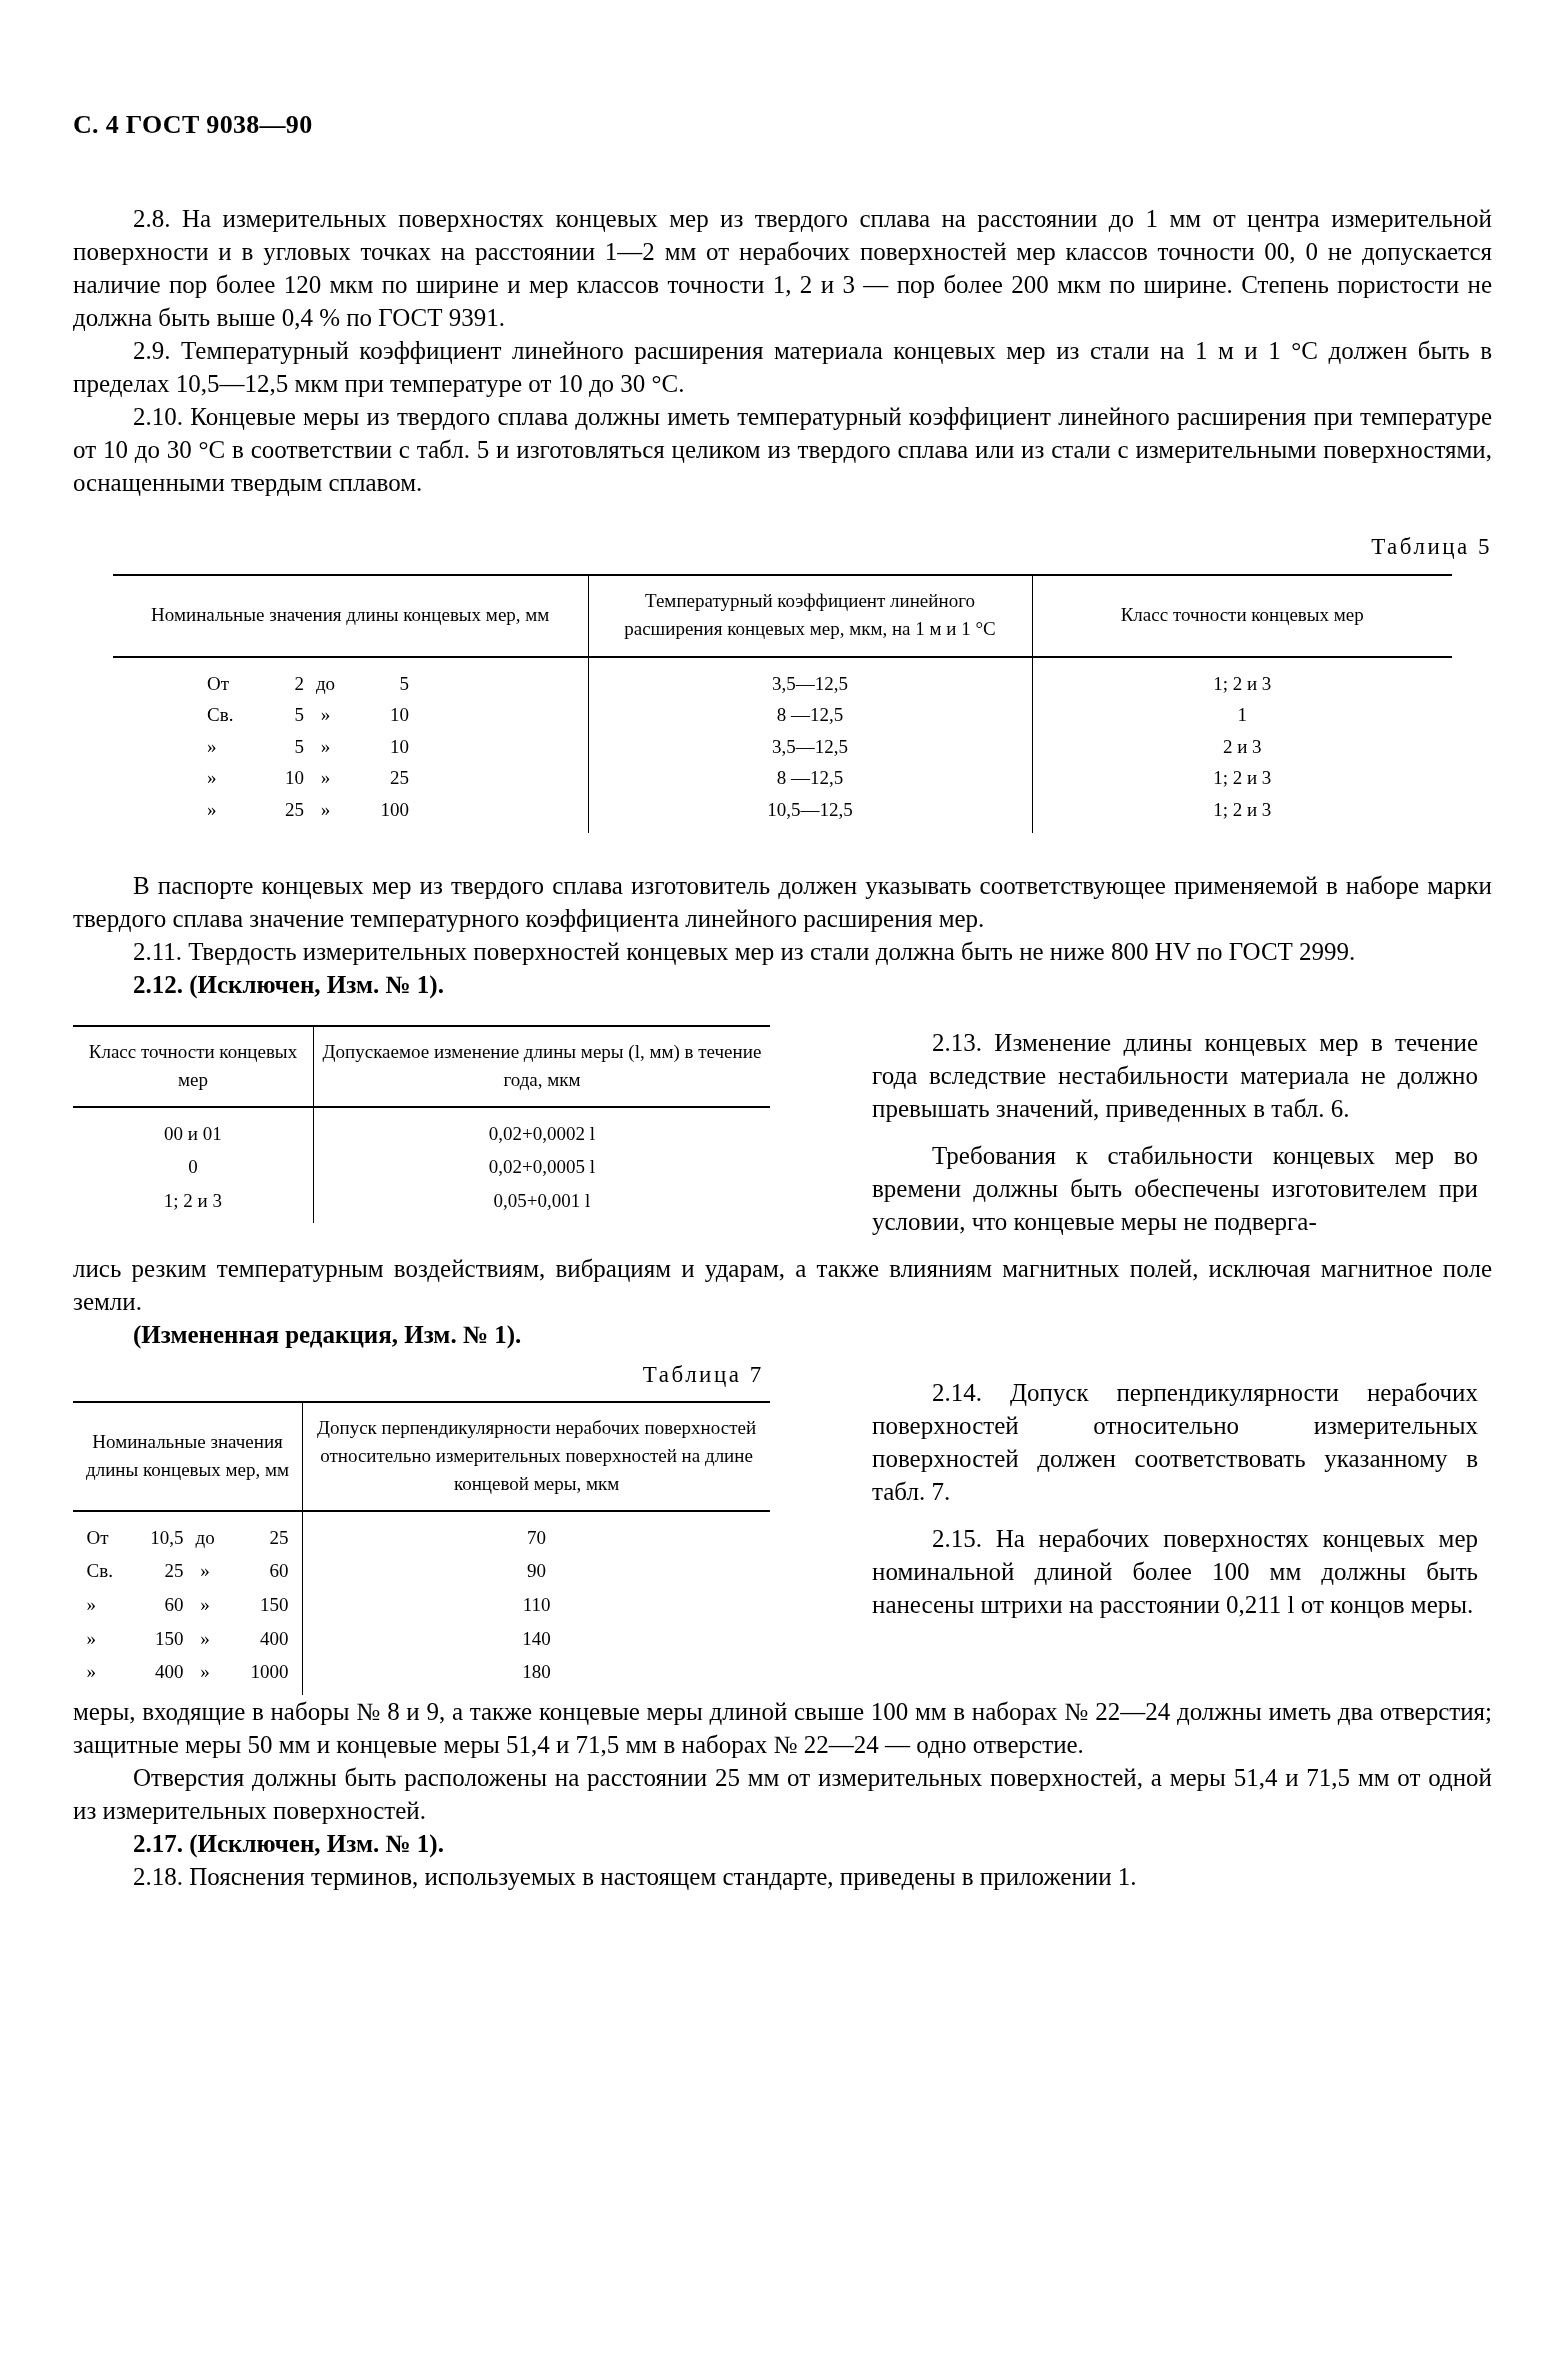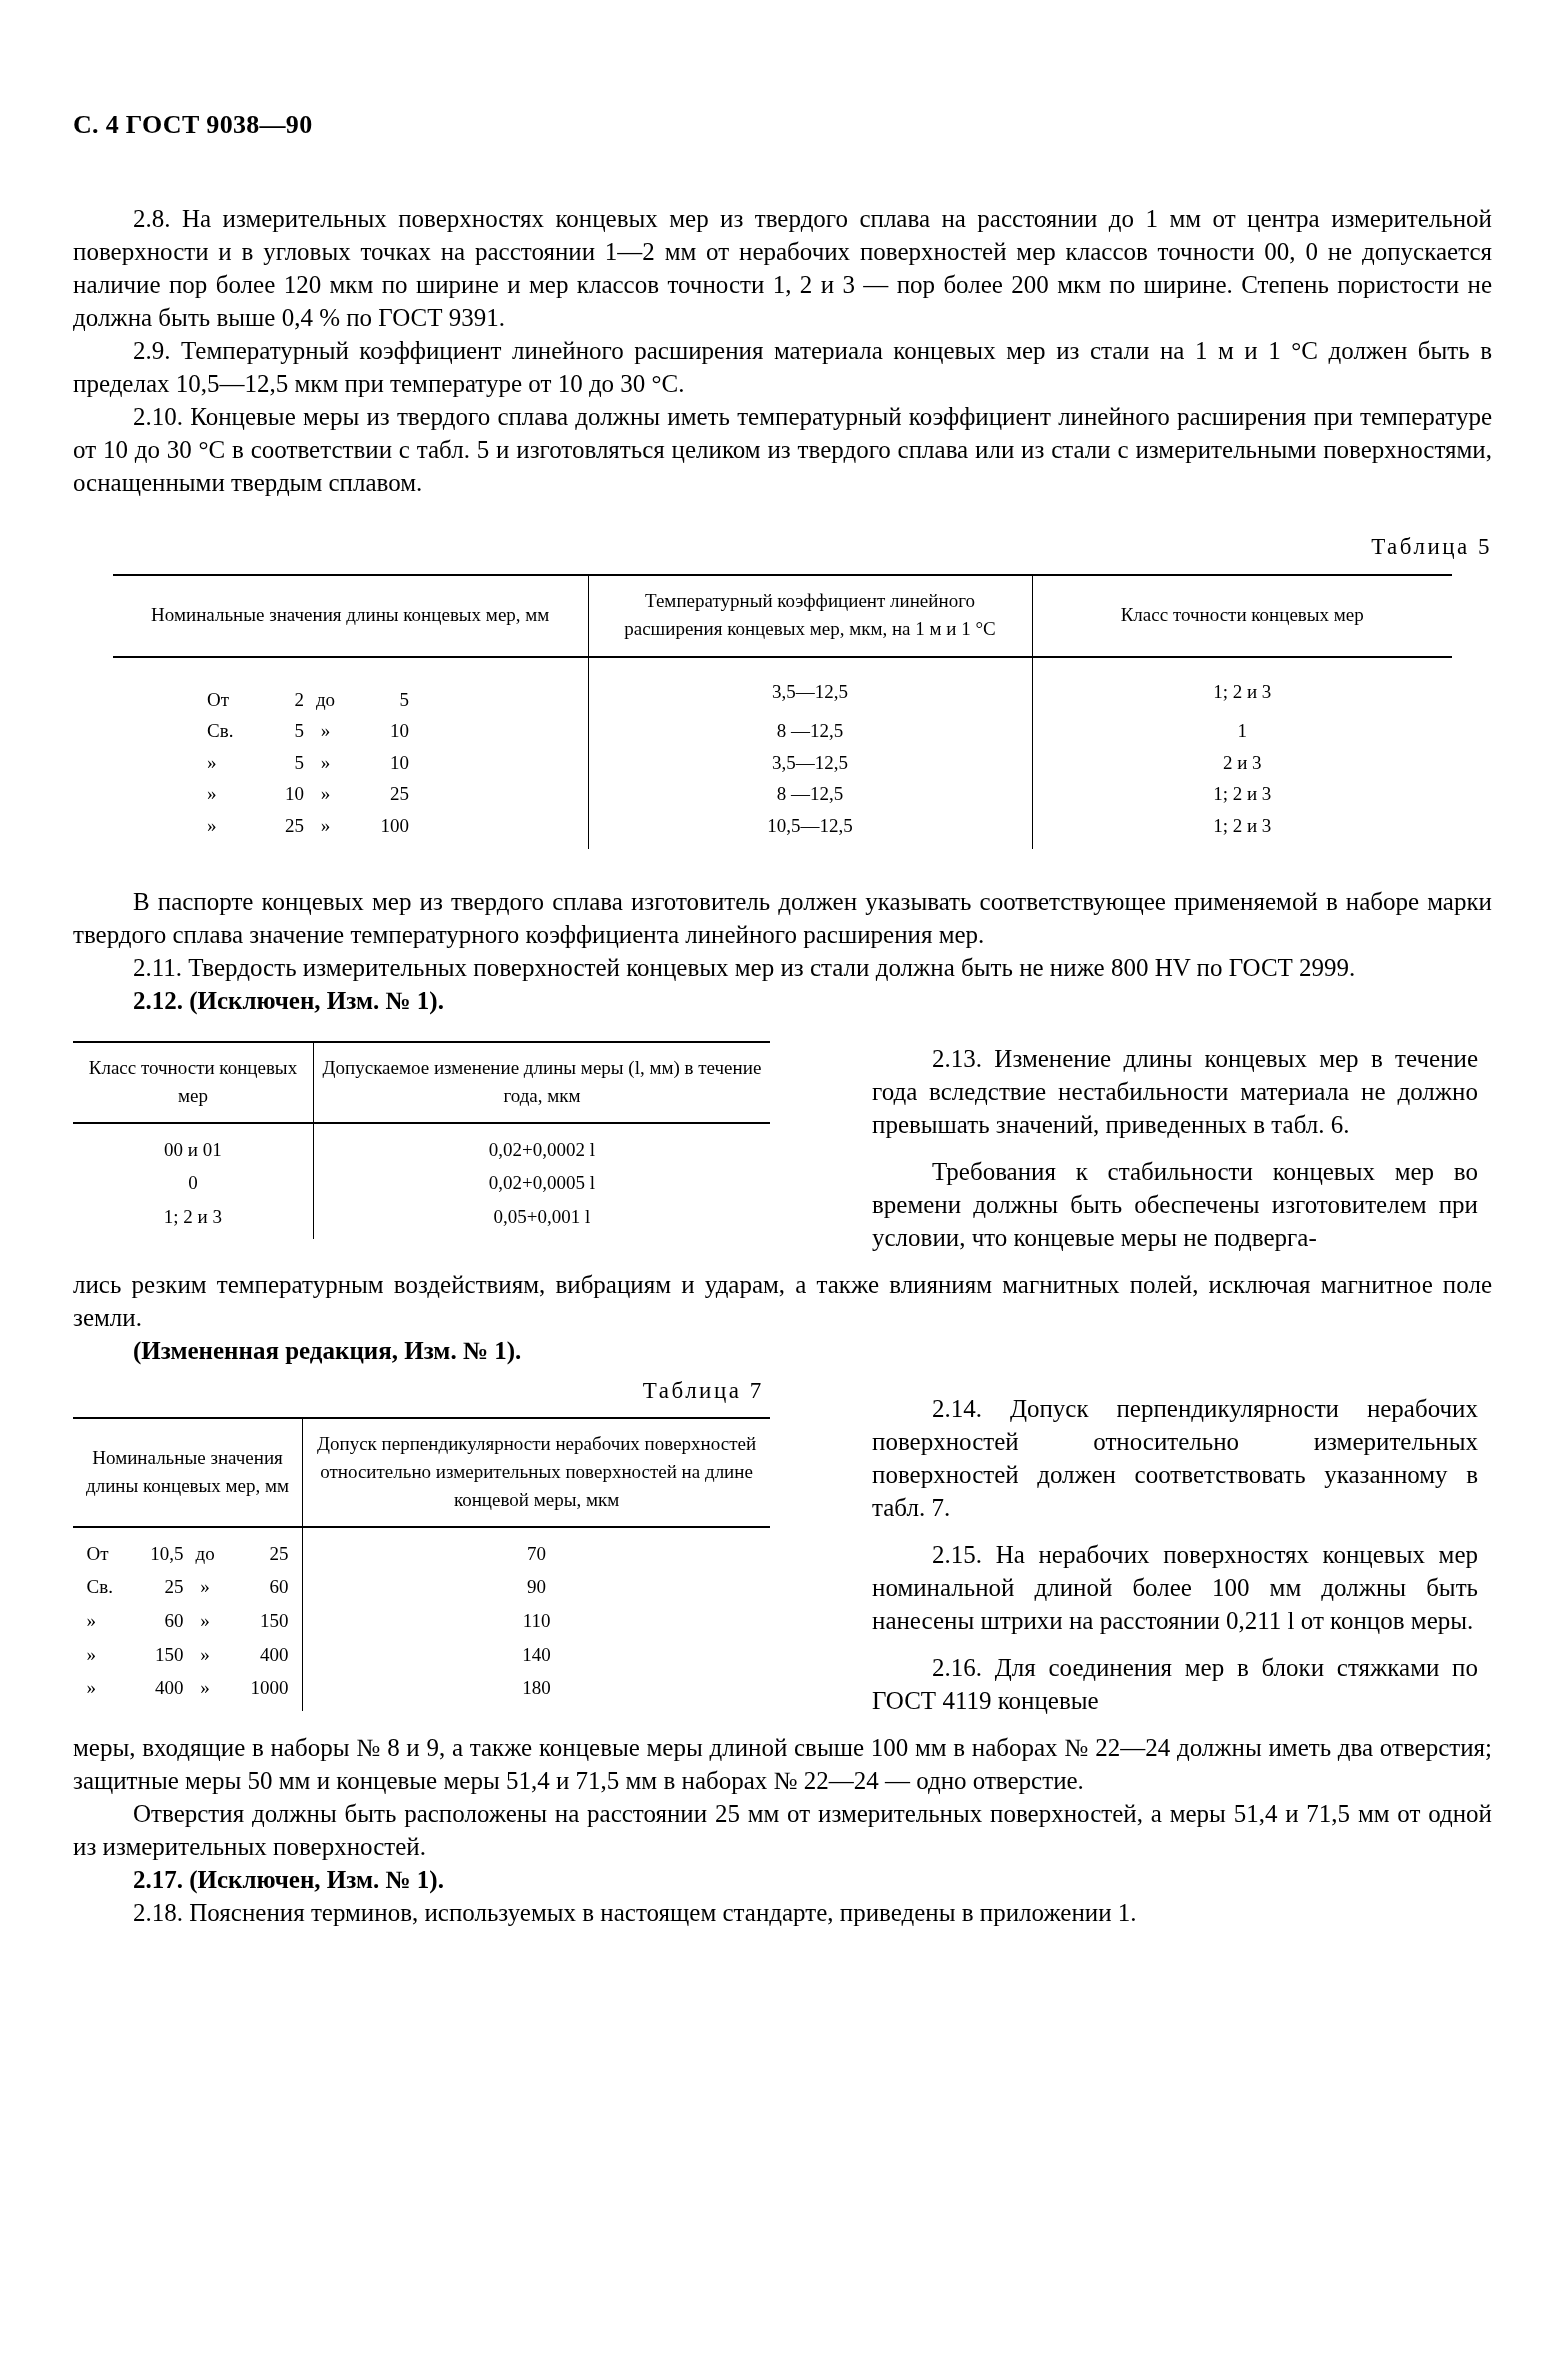--- a/index.html
+++ b/index.html
@@ -171,21 +171,21 @@
         </colgroup>
         <thead>
           <tr class="rule-top">
             <th>Номинальные значения длины концевых мер, мм</th>
             <th class="vline">Температурный коэффициент линейного расширения концевых мер, мкм, на 1 м и 1 °С</th>
             <th class="vline">Класс точности концевых мер</th>
           </tr>
         </thead>
         <tbody>
           <tr>
-            <td class="left-col rule-top" style="padding-top:27px">
+            <td class="left-col rule-top" style="padding-top:11px">
               <span class="rng">
                 <i class="w1">От</i><i class="w2">2</i><i class="w3">до</i><i class="w4">5</i>
               </span>
             </td>
             <td class="vline rule-top" style="padding-top:11px">3,5—12,5</td>
             <td class="vline rule-top" style="padding-top:11px">1; 2 и 3</td>
           </tr>
           <tr>
             <td class="left-col">
               <span class="rng">
@@ -274,21 +274,20 @@
 
     <p class="para">лись резким температурным воздействиям, вибрациям и ударам, а также влияниям магнитных полей, исключая магнитное поле земли.</p>
 
     <p class="para indent bold">(Измененная редакция, Изм. № 1).</p>
 
     <div class="floatwrap" style="margin-top:11px">
 
       <div class="rightbox col-text">
         <p class="col indent">2.14.  Допуск  перпендикулярности нерабочих поверхностей относительно измерительных поверхностей должен соответствовать указанному в табл. 7.</p>
         <p class="col indent">2.15.  На нерабочих поверхностях концевых мер номинальной длиной более 100 мм должны быть нанесены штрихи на расстоянии 0,211 l от концов меры.</p>
-        <p class="col indent">2.16.  Для соединения мер в блоки стяжками по  ГОСТ  4119  концевые</p>
       </div>
 
       <div class="leftbox tbl-block">
         <div class="tbl-caption" style="padding-right:6.3px">Таблица 7</div>
         <table class="gost" id="table7" style="margin-top:12.7px">
           <colgroup>
               <col class="c1">
               <col class="c2">
             </colgroup>
           <thead>

